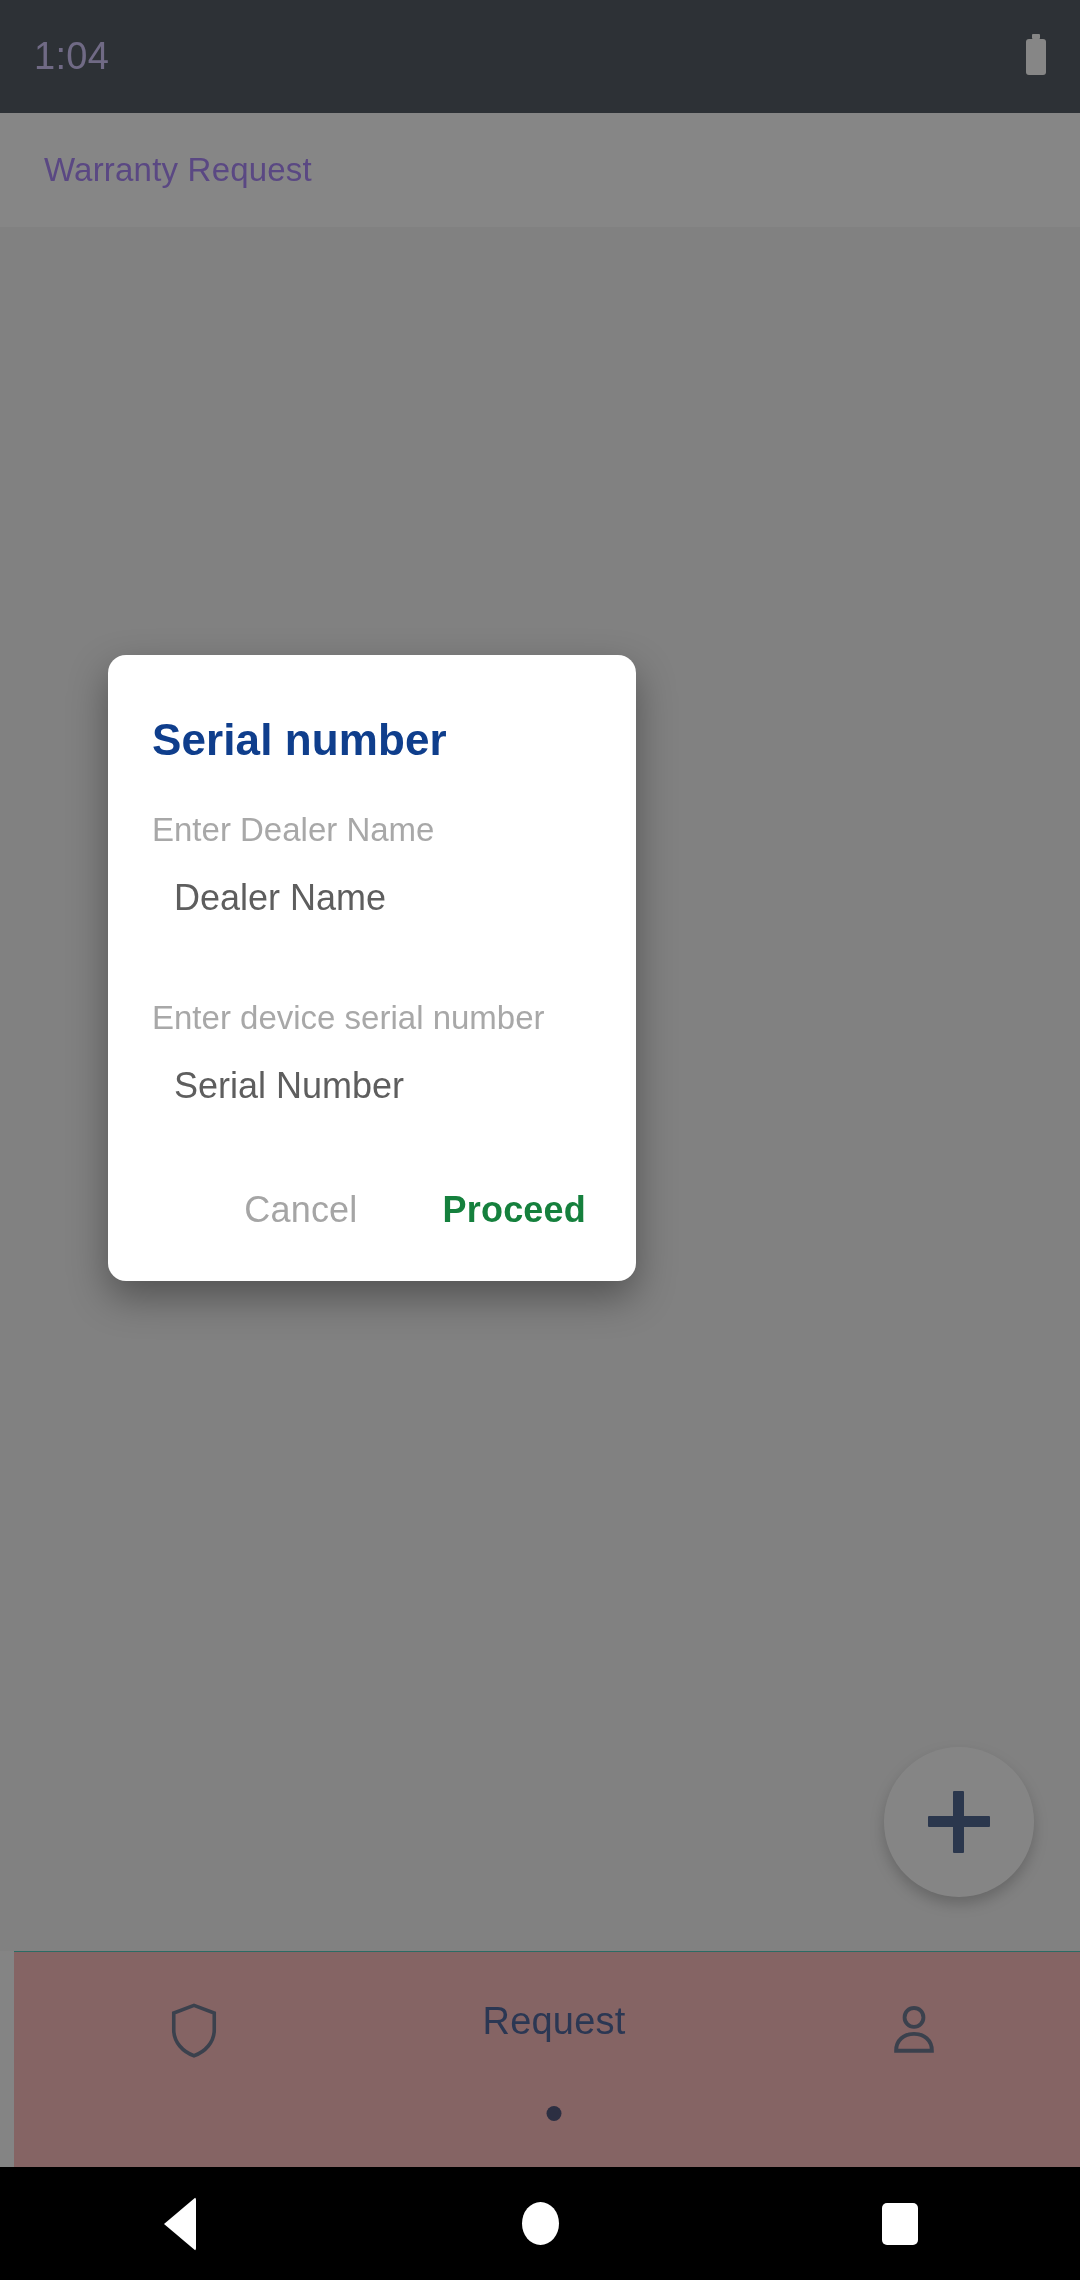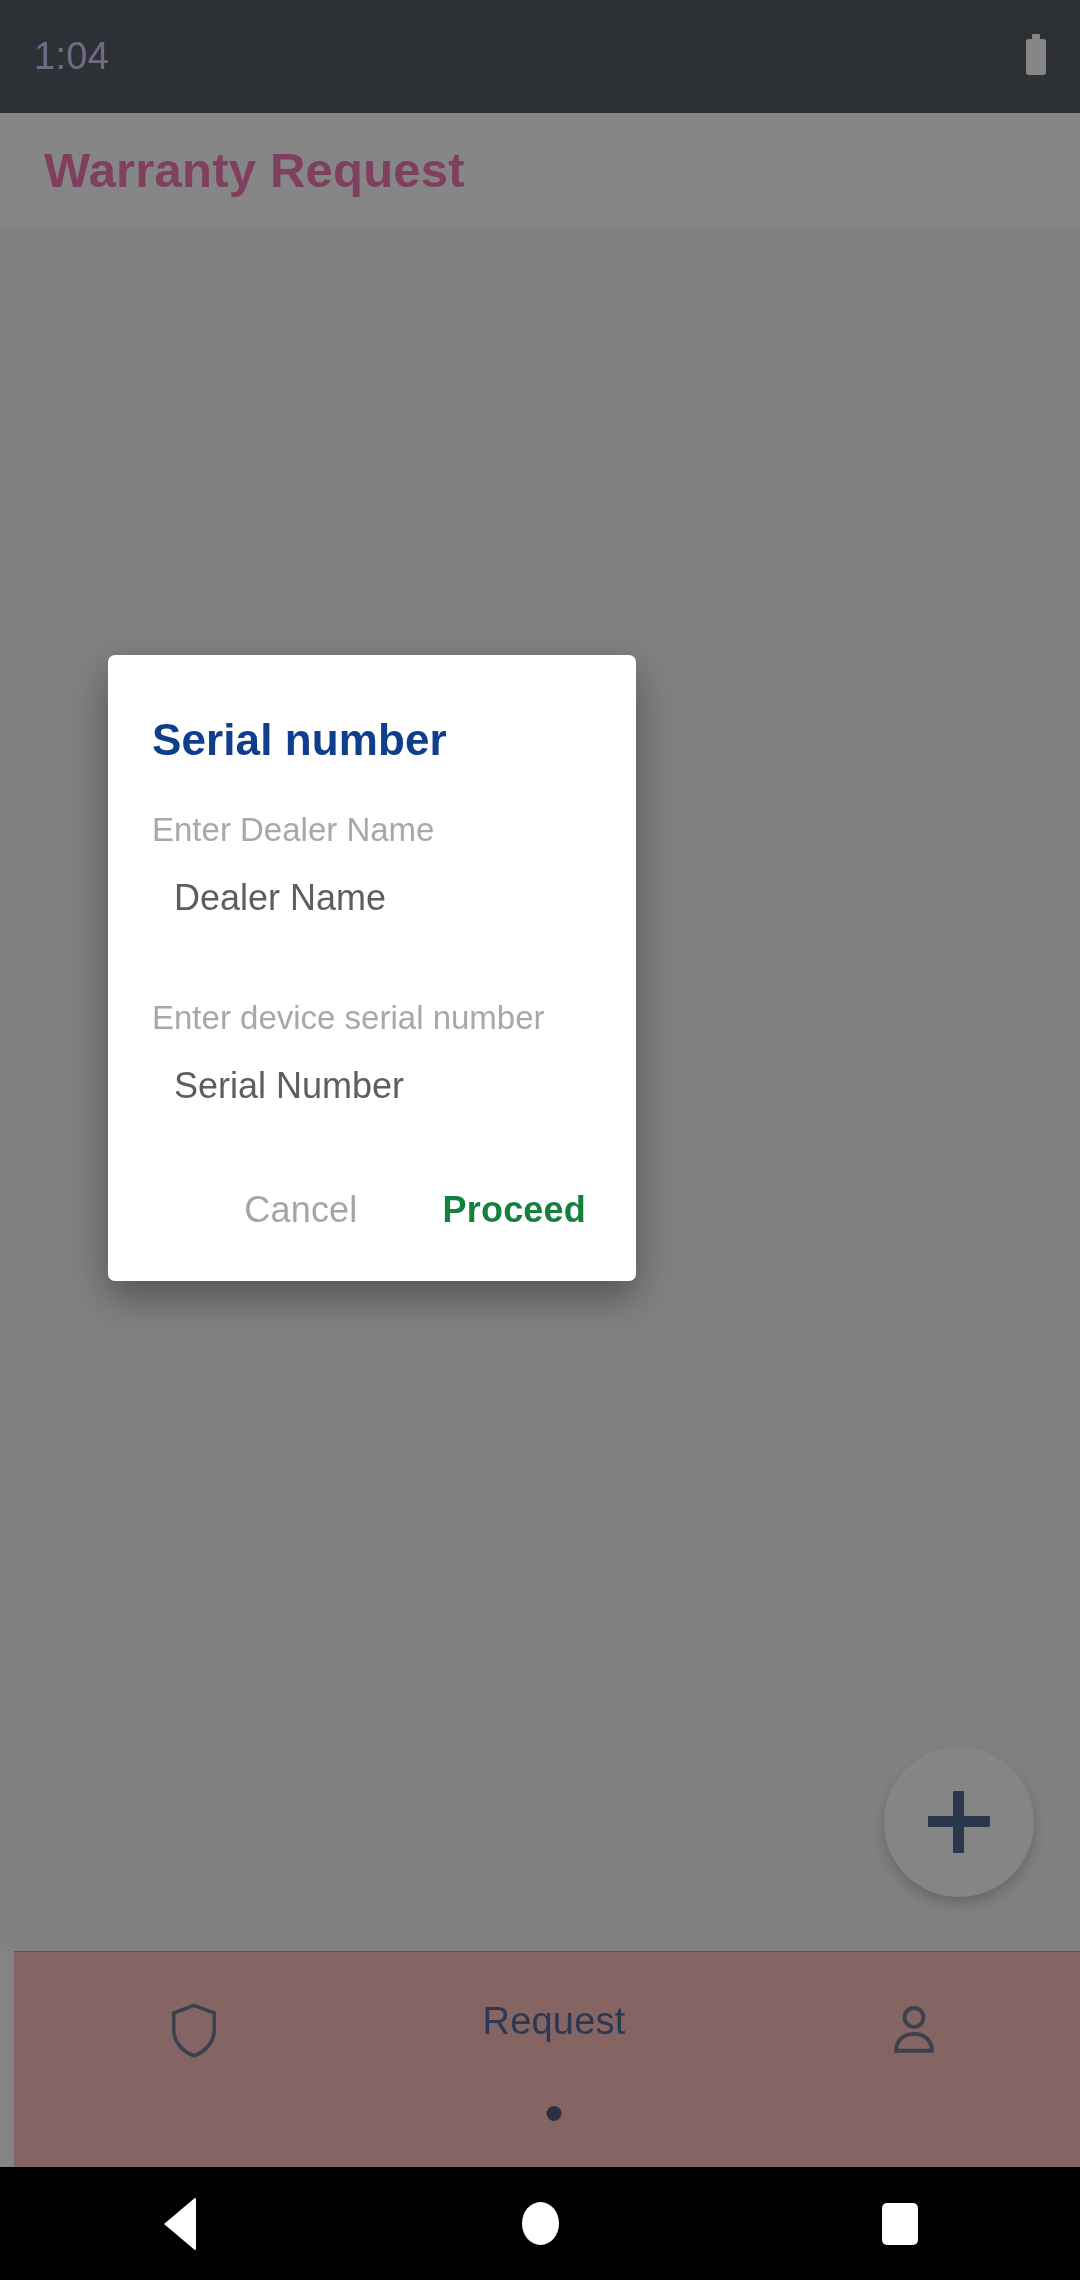--- a/index.html
+++ b/index.html
@@ -48,23 +48,23 @@
     background:#ffffff; border-radius:1px;
   }
 
   #app-bar {
     position:absolute; top:113px; left:0; width:1080px; height:114px;
     background:#ffffff;
     display:flex; align-items:center;
     padding:0 44px;
   }
   #page-title {
-    color:#ec4899;
-    font-size:49px;
-    font-weight:700;
+    color:#8b5cf6;
+    font-size:33px;
+    font-weight:400;
     letter-spacing:0.2px;
   }
 
   #app-body {
     position:absolute; top:227px; left:0; right:0; bottom:216px;
     background:#f1f1f1;
   }
 
   #fab {
     position:absolute;
@@ -118,21 +118,21 @@
     position:absolute; inset:0 0 113px 0;
     background:rgba(60,60,60,0.62);
   }
 
   
   #dialog {
     position:absolute;
     left:108px; top:655px;
     width:528px;
     background:#ffffff;
-    border-radius:7px;
+    border-radius:18px;
     box-shadow:0 16px 38px rgba(0,0,0,0.36);
     padding:0;
   }
   #dialog-title {
     color:#0f3e8c;
     font-size:44px;
     font-weight:700;
     letter-spacing:0.1px;
     padding:60px 44px 0 44px;
   }

